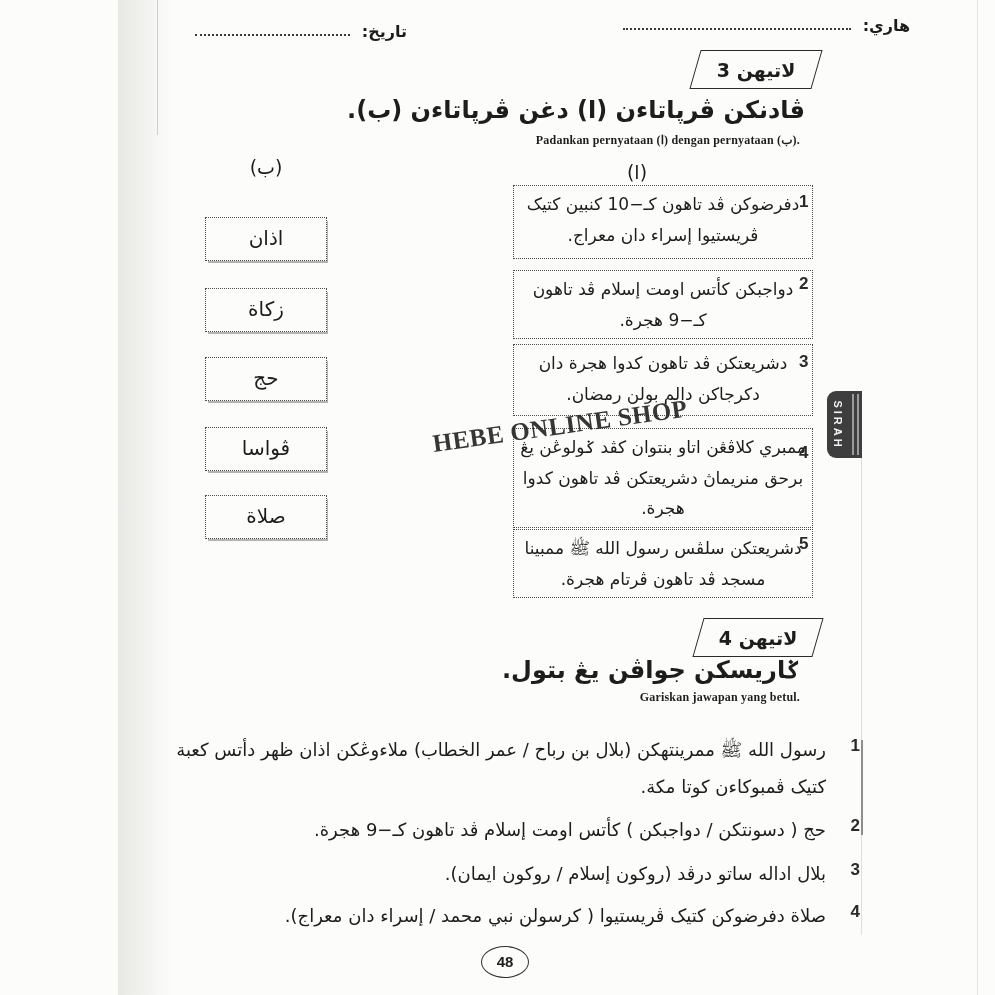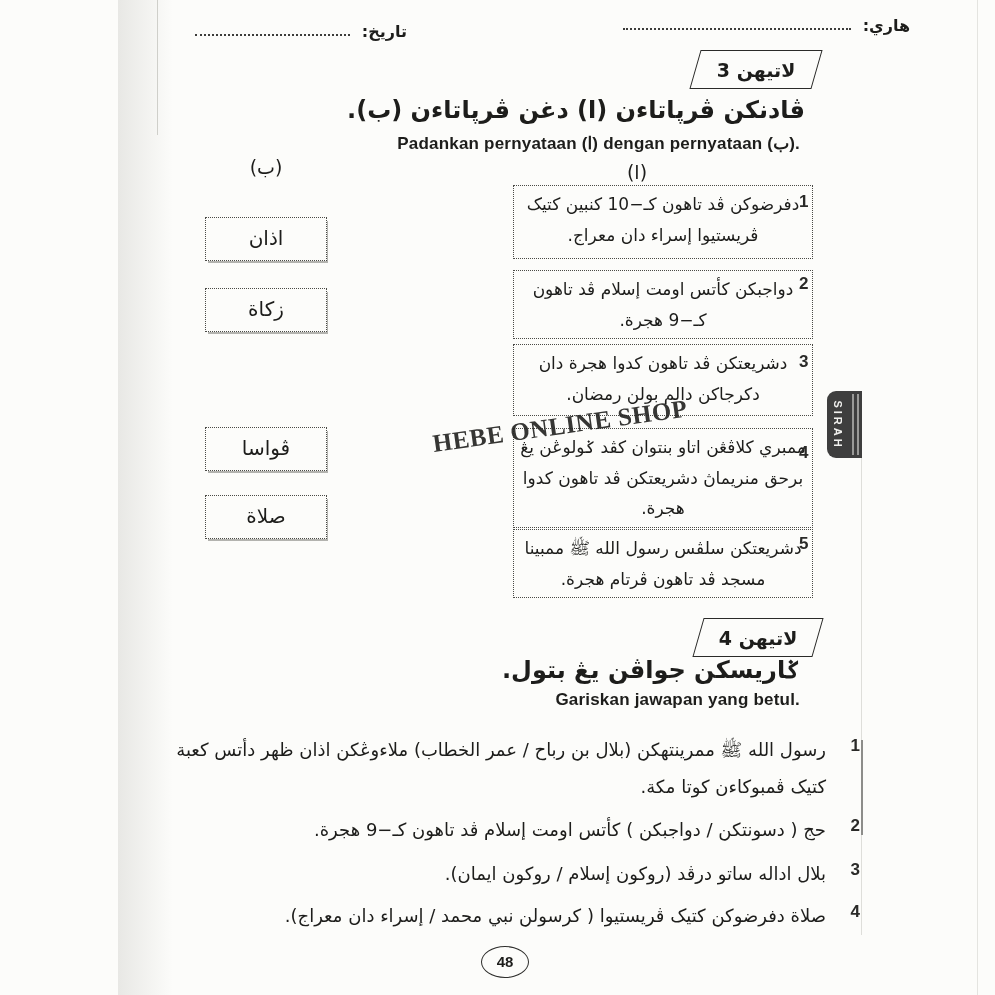--- a/index.html
+++ b/index.html
@@ -15,22 +15,22 @@
   
   .fill{position:absolute;direction:rtl;white-space:nowrap;font-size:16px;font-weight:bold;}
   .fill .lbl{vertical-align:baseline;}
   .fill .dots{display:inline-block;border-bottom:2px dotted #3c3c3a;height:12px;margin:0 6px 1px 0;}
   
   .badge{position:absolute;border:1.6px solid #2a2a28;transform:skewX(-16deg);
     background:#fcfcfa;display:flex;align-items:center;justify-content:center;}
   .badge span{transform:skewX(16deg);direction:rtl;font-weight:bold;font-size:19px;white-space:nowrap;}
   
   .instr-jawi{position:absolute;direction:rtl;white-space:nowrap;font-size:24px;font-weight:bold;}
-  .instr-rumi{position:absolute;direction:ltr;white-space:nowrap;font-size:17px;font-weight:bold;
-    font-family:Liberation Sans, sans-serif;letter-spacing:0.2px;}
+  .instr-rumi{position:absolute;direction:ltr;white-space:nowrap;font-size:12px;font-weight:bold;
+    font-family:Liberation Serif, serif;letter-spacing:0.2px;}
   
   .col-header{position:absolute;direction:rtl;font-size:19px;}
   .stmt-box{position:absolute;left:485px;width:300px;border:1.6px dotted #4a4a46;
     box-sizing:border-box;direction:rtl;text-align:center;font-size:17px;line-height:1.8;
     padding:3px 6px;background:#fcfcfa;margin-left:28px;}
   .stmt-num{position:absolute;left:799px;width:26px;font-size:17px;
     font-family:"Liberation Sans",sans-serif;font-weight:bold;color:#2a2a28;}
   .ans-box{position:absolute;left:205px;width:122px;height:44px;border:1.6px dotted #4a4a46;
     box-sizing:border-box;direction:rtl;text-align:center;font-size:20px;line-height:40px;
     background:#fcfcfa;box-shadow:2px 3px 0 -1px rgba(90,90,85,0.45);}
@@ -107,20 +107,21 @@
   </div>
   <div class="stmt-num" style="top:443px;">4</div>
 
   <div class="stmt-box" style="top:529px;min-height:64px;">
     <span>دشريعتكن سلڤس رسول الله ﷺ ممبينا مسجد ڤد تاهون ڤرتام هجرة.</span>
   </div>
   <div class="stmt-num" style="top:534px;">5</div>
 
   <div class="ans-box" style="top:217px;">اذان</div>
   <div class="ans-box" style="top:288px;">زكاة</div>
+  <div class="ans-box" style="top:357px;">حج</div>
   <div class="ans-box" style="top:427px;">ڤواسا</div>
   <div class="ans-box" style="top:495px;">صلاة</div>
 
   <div class="watermark">HEBE ONLINE SHOP</div>
 
   <div class="side-tab">
     <div class="stripes"></div>
     <div class="tab-label">SIRAH</div>
   </div>
 

